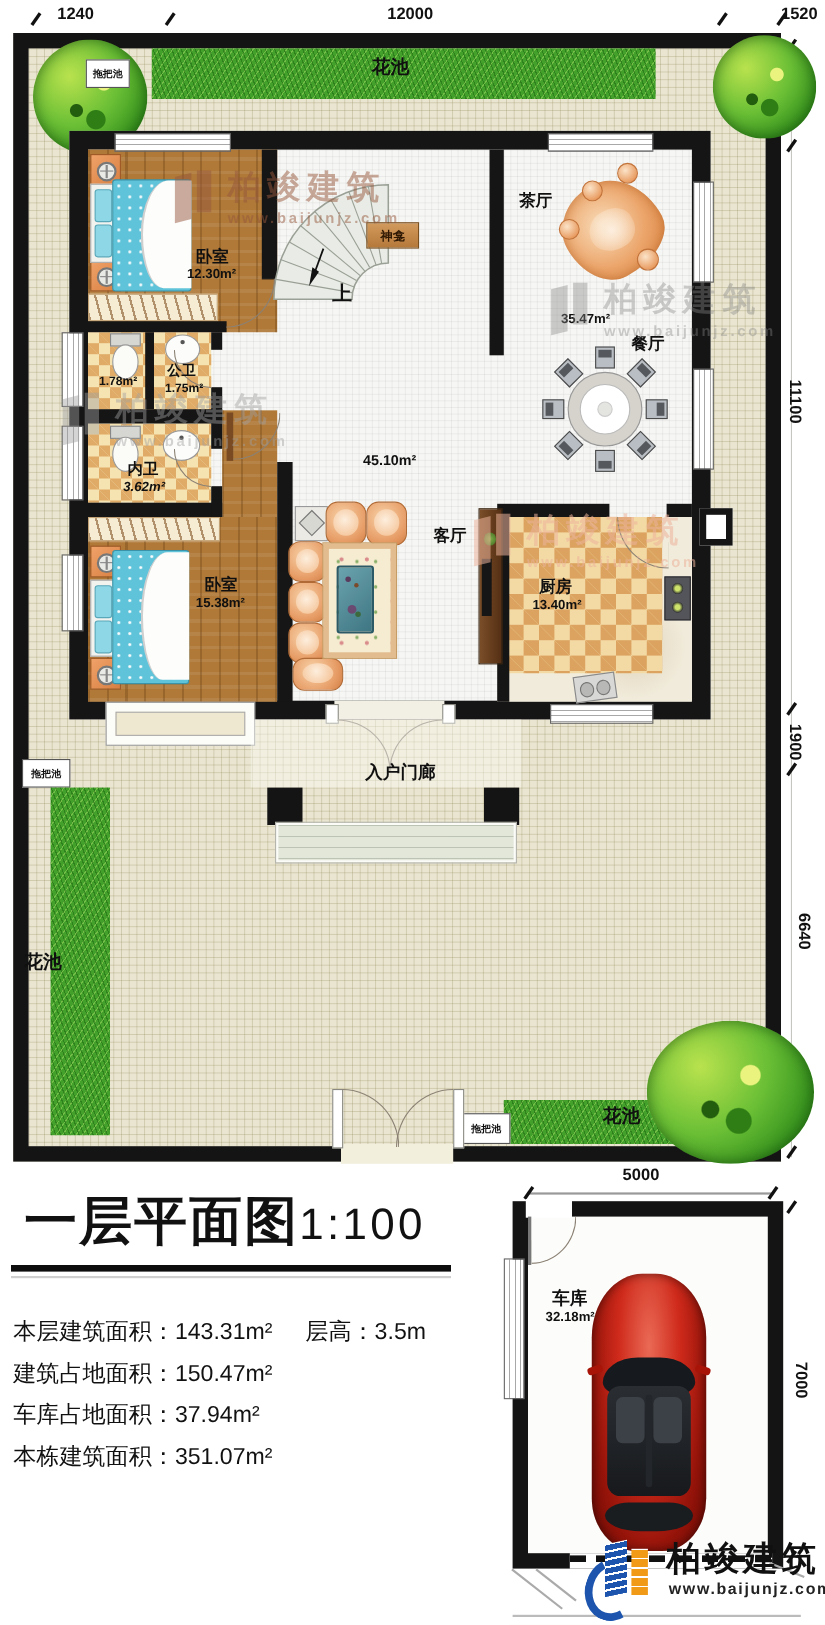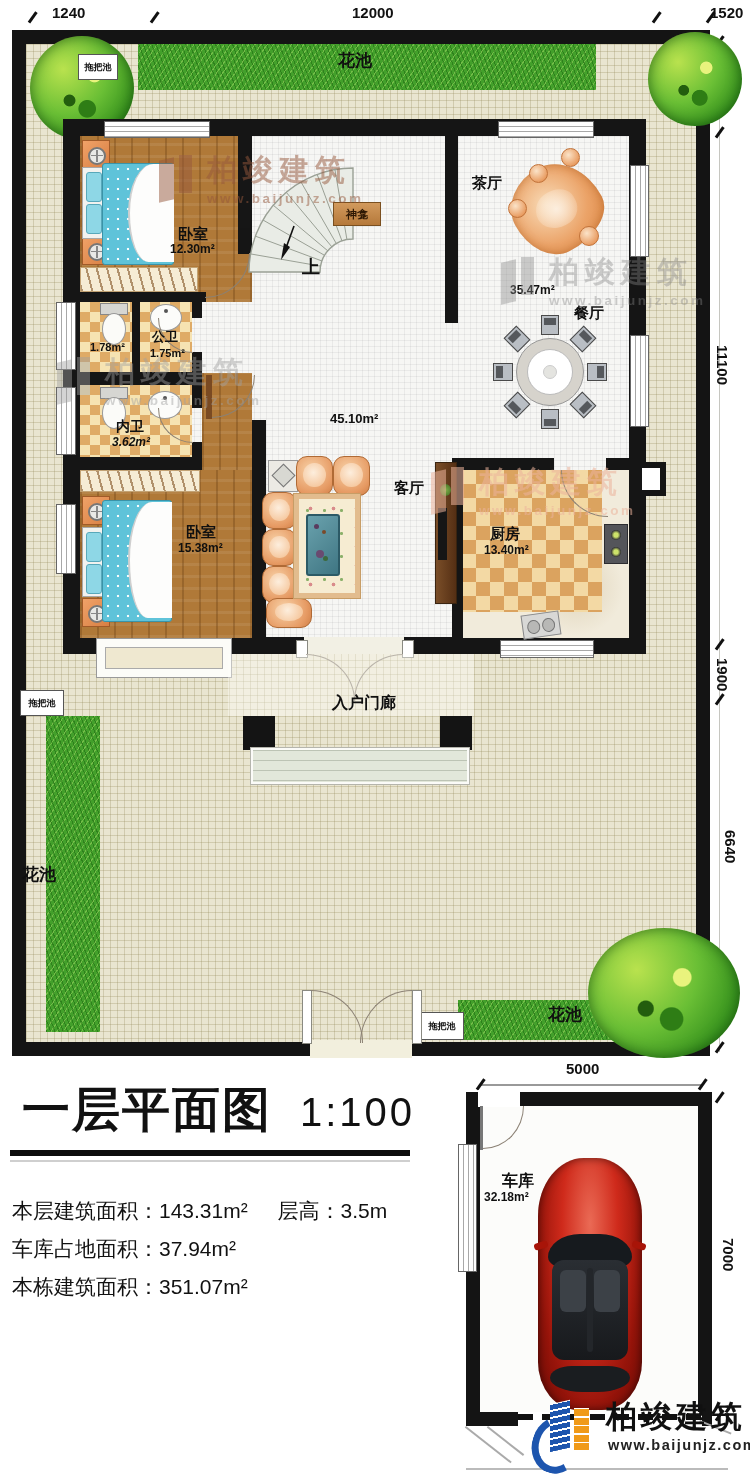--- a/index.html
+++ b/index.html
@@ -93,21 +93,21 @@
   .wm-brand{display:block;font-size:30px;font-weight:900;letter-spacing:6px;}
   .wm-url{display:block;font-size:13.5px;font-weight:bold;letter-spacing:2.5px;}
   .logo-mark{position:absolute;}
   .logo-mark .t1{position:absolute;left:16px;top:6px;width:20px;height:48px;
     background:repeating-linear-gradient(0deg,#1d55ae 0 5px,#fff 5px 7px);transform:skewY(-12deg);}
   .logo-mark .t2{position:absolute;left:40px;top:12px;width:15px;height:42px;
     background:repeating-linear-gradient(0deg,#f09a18 0 7px,#fff 7px 8.5px);}
   .logo-mark .swoosh{position:absolute;left:-2px;top:20px;width:36px;height:44px;border:7px solid #1d55ae;
     border-top-color:transparent;border-right-color:transparent;border-radius:50%;transform:rotate(18deg);}
   .title-cn{font-size:48px;font-weight:900;letter-spacing:2px;text-align:center;}
-  .title-scale{font-size:40px;font-weight:400;margin-left:28px;letter-spacing:3px;}
+  .title-scale{font-size:40px;font-weight:400;letter-spacing:3px;}
   .statline{font-size:21px;font-weight:400;line-height:38px;white-space:nowrap;}
   .carbody{position:absolute;inset:0;border-radius:46px 46px 40px 40px/58px 58px 48px 48px;
     background:radial-gradient(ellipse at 50% 26%,#ea6a55 0%,#cf2a1b 38%,#96140a 72%,#6e0b05 100%);
     box-shadow:inset 0 0 10px rgba(0,0,0,.55);}
   .gate-post{position:absolute;background:#fff;border:1px solid #8a8a82;}
 </style>
 </head>
 <body>
 
 <div id="canvas">
@@ -382,21 +382,21 @@
     <div class="abs" style="left:10px;top:76px;width:84px;height:36px;background:#161a1e;border-radius:42% 42% 32% 32%/70% 70% 40% 40%;"></div>
     <div class="abs" style="left:14px;top:102px;width:76px;height:100px;background:linear-gradient(#2a2e33,#17191c);border-radius:12px;">
       <span class="abs" style="left:8px;top:10px;width:26px;height:42px;background:#3c4147;border-radius:6px;"></span>
       <span class="abs" style="left:42px;top:10px;width:26px;height:42px;background:#3c4147;border-radius:6px;"></span>
       <span class="abs" style="left:35px;top:8px;width:6px;height:84px;background:#23262a;border-radius:3px;"></span>
     </div>
     <div class="abs" style="left:12px;top:208px;width:80px;height:26px;background:#1a1d20;border-radius:30% 30% 45% 45%/50% 50% 60% 60%;"></div>
   </div>
 
   <div class="lbl" style="left:502px;top:1172px;font-size:16px;">车库</div>
-  <div class="lbl" style="left:484px;top:1191px;font-size:12px;">32.18m²</div>
+  <div class="lbl" style="left:496px;top:1191px;font-size:12px;">32.18m²</div>
 
   <div class="abs" style="left:518px;top:1412px;width:184px;height:14px;background:#fff;"></div>
   <div class="abs" style="left:518px;top:1414px;width:184px;height:6px;background:repeating-linear-gradient(90deg,#111 0 15px,transparent 15px 24px);"></div>
   <div class="abs" style="left:466px;top:1426px;width:58px;height:1.5px;background:#aaa;transform-origin:0 0;transform:rotate(38deg);"></div>
   <div class="abs" style="left:488px;top:1426px;width:46px;height:1.5px;background:#aaa;transform-origin:0 0;transform:rotate(38deg);"></div>
   <div class="abs" style="left:700px;top:1420px;width:34px;height:1.5px;background:#aaa;transform-origin:0 0;transform:rotate(22deg);"></div>
   <div class="abs" style="left:466px;top:1468px;width:262px;height:1.5px;background:#bbb;"></div>
 
   <div class="logo-mark" style="left:534px;top:1396px;width:64px;height:64px;">
     <div class="swoosh"></div>
@@ -410,17 +410,18 @@
     <span class="title-cn">一层平面图</span><span class="title-scale">1:100</span>
   </div>
   <div class="abs" style="left:10px;top:1150px;width:400px;height:6px;background:#0d0d0d;"></div>
   <div class="abs" style="left:10px;top:1160px;width:400px;height:2px;background:#cfcfcf;"></div>
 
   <div class="abs" style="left:12px;top:1192px;">
     <div class="statline">
       <span>本层建筑面积：143.31m²</span>
       <span style="margin-left:24px;">层高：3.5m</span>
     </div>
+    <div class="statline">建筑占地面积：150.47m²</div>
     <div class="statline">车库占地面积：37.94m²</div>
     <div class="statline">本栋建筑面积：351.07m²</div>
   </div>
 
 </div>
 
 </body></html>

